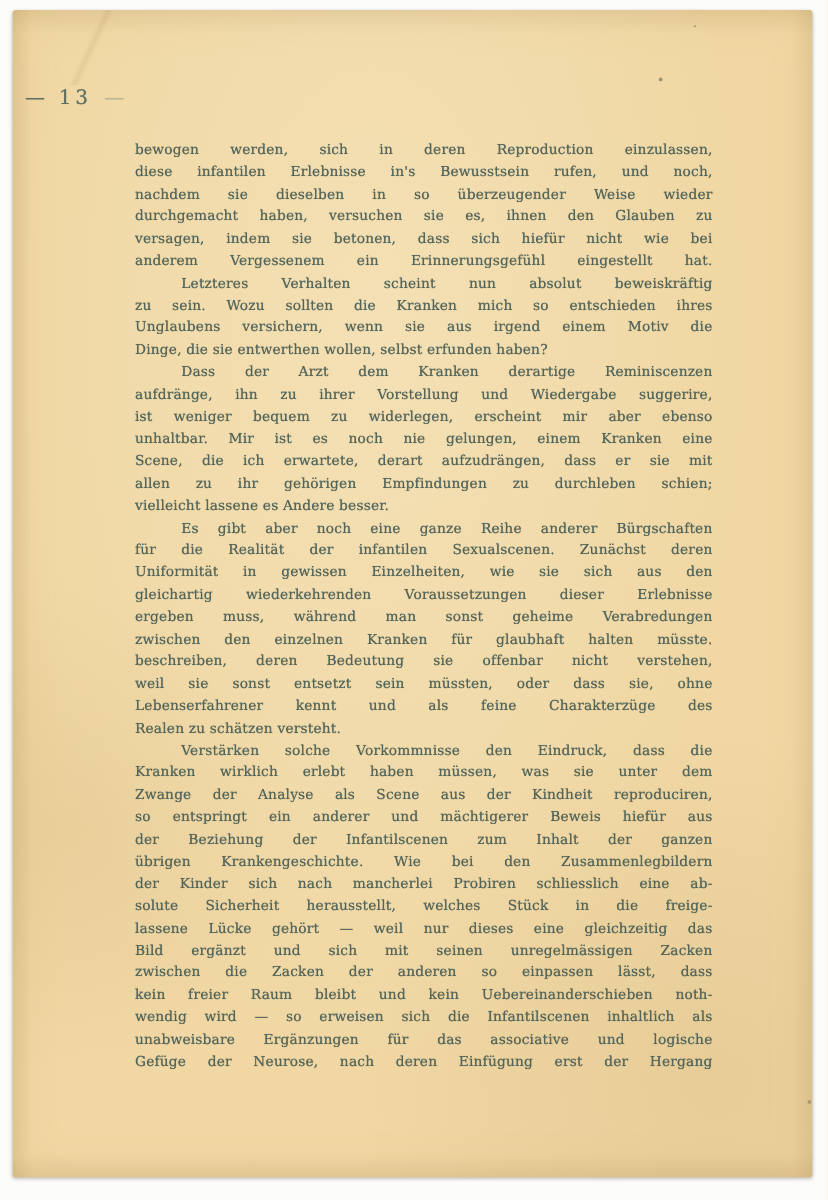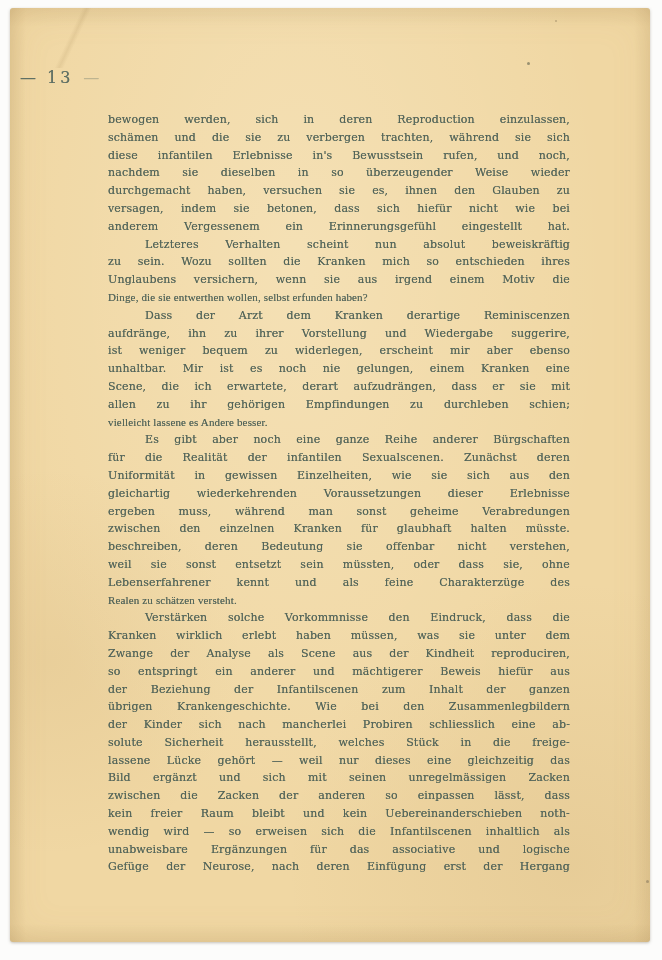--- a/index.html
+++ b/index.html
@@ -57,21 +57,21 @@
     line-height: 17.8px;
     letter-spacing: 0.15px;
     text-shadow: 0 0 0.6px rgba(83,101,90,0.75);
   }
   .para { margin: 0; }
   .line {
     text-align: justify;
     text-align-last: justify;
     white-space: normal;
   }
-  .line.flush { text-align-last: left; font-family: Liberation Serif, serif; }
+  .line.flush { text-align-last: left; }
   .line.indent { text-indent: 37px; }
   .speck {
     position: absolute;
     border-radius: 50%;
     background: rgba(80,85,70,0.55);
   }
   .speck.s1 { left: 517px; top: 54px; width: 3px; height: 3px; }
   .speck.s2 { left: 636px; top: 872px; width: 3px; height: 3px; background: rgba(110,100,80,0.45); }
   .speck.s3 { left: 545px; top: 12px; width: 2px; height: 2px; background: rgba(120,105,75,0.4); }
   .crease {
@@ -87,21 +87,20 @@
 
 <div class="scan-canvas">
   <div class="sheet">
     <div class="crease"></div>
     <div class="page-header">
       <span class="dash">—</span><span class="num">13</span><span class="dash faded">—</span>
     </div>
     <div class="text-block">
         <div class="para">
           <div class="line">bewogen werden, sich in deren Reproduction einzulassen,</div>
-          <div class="line">schämen und die sie zu verbergen trachten, während sie sich</div>
           <div class="line">diese infantilen Erlebnisse in's Bewusstsein rufen, und noch,</div>
           <div class="line">nachdem sie dieselben in so überzeugender Weise wieder</div>
           <div class="line">durchgemacht haben, versuchen sie es, ihnen den Glauben zu</div>
           <div class="line">versagen, indem sie betonen, dass sich hiefür nicht wie bei</div>
           <div class="line">anderem Vergessenem ein Erinnerungsgefühl eingestellt hat.</div>
         </div>
         <div class="para">
           <div class="line indent">Letzteres Verhalten scheint nun absolut beweiskräftig</div>
           <div class="line">zu sein. Wozu sollten die Kranken mich so entschieden ihres</div>
           <div class="line">Unglaubens versichern, wenn sie aus irgend einem Motiv die</div>

